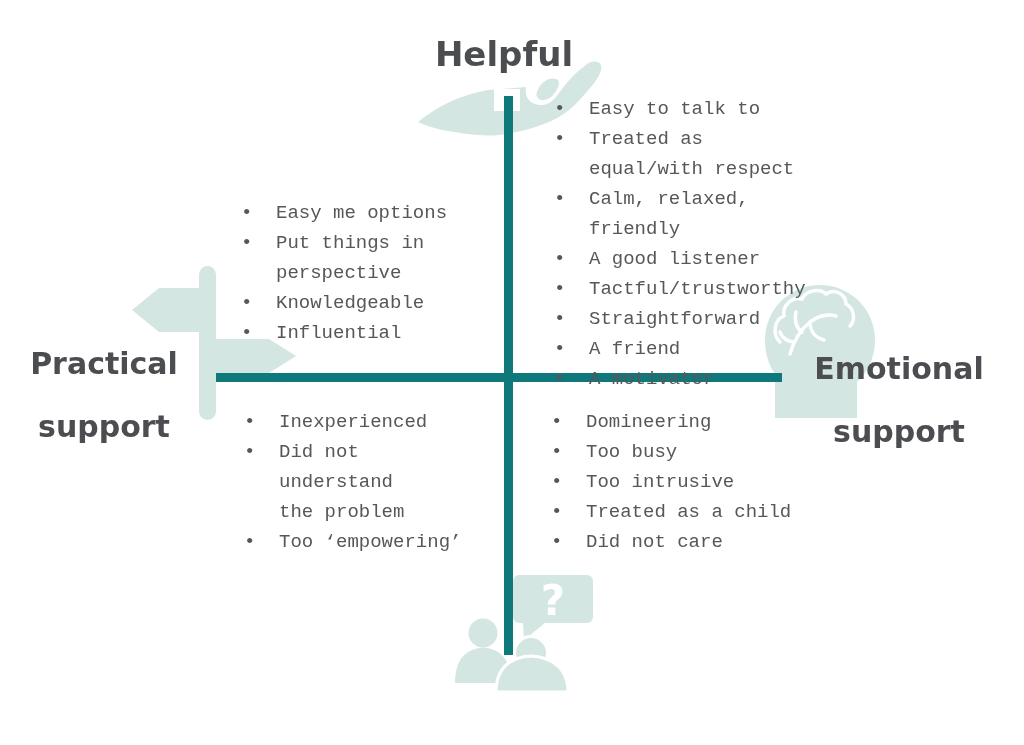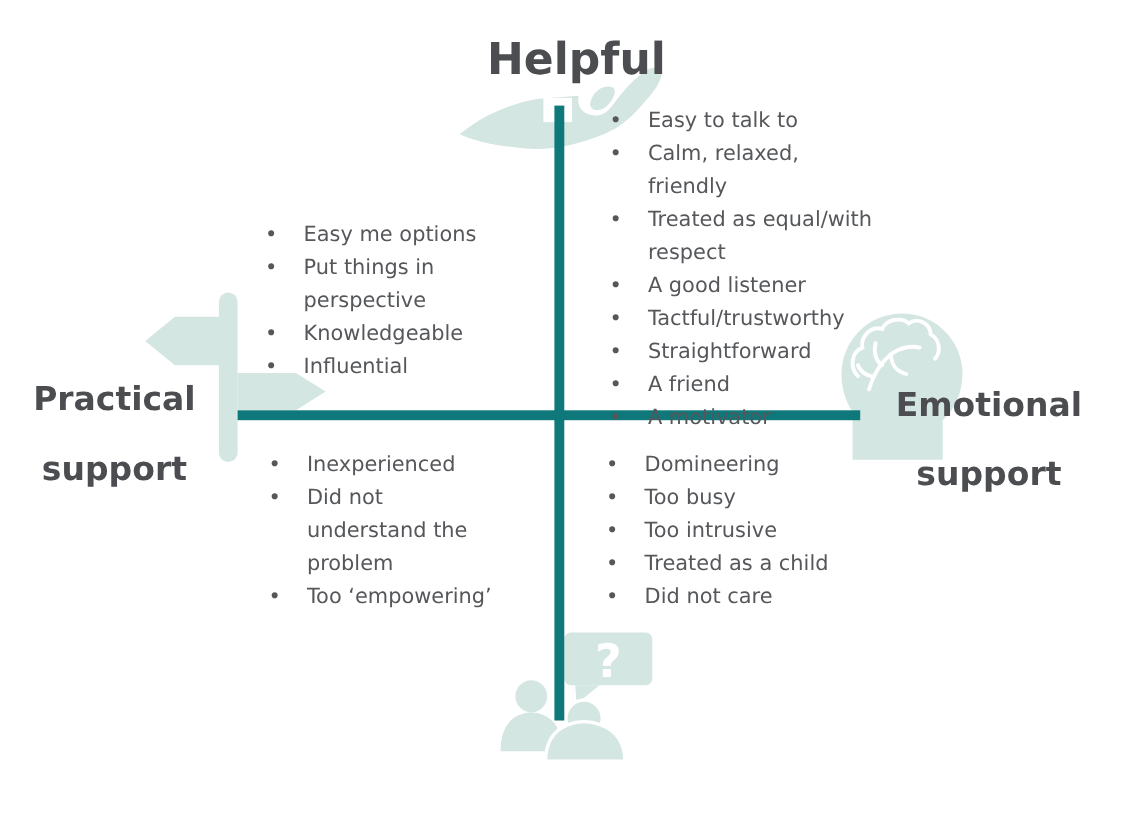--- a/index.html
+++ b/index.html
@@ -15,29 +15,29 @@
   .icon { position:absolute; z-index:1; }
   #icon-hand   { left:408px; top:55px; }
   #icon-signpost { left:125px; top:262px; }
   #icon-head   { left:760px; top:282px; }
   #icon-people { left:450px; top:570px; }
   
   .title {
     position:absolute; z-index:4; font-weight:bold;
     color:var(--title,#4B4D50); text-align:center;
   }
-  #title-top    { left:392px; top:33px;  width:264px; font-size:40px; line-height:42px;text-align:center; }
+  #title-top    { left:372px; top:33px;  width:264px; font-size:34px; line-height:42px;text-align:center; }
   #title-bottom { left:376px; top:678px; width:264px; font-size:34px; line-height:42px; }
   #title-left   { left:2px;   top:324px; width:204px; font-size:30px; line-height:47px; }
   #title-right  { left:792px; top:329px; width:214px; font-size:30px; line-height:47px; }
   .title .tline { display:block;margin-top:16px; }
   
   .quad {
     position:absolute; z-index:4; margin:0; padding:0; list-style:none;
-    font-size:19px; line-height:30px; color:var(--text,#55575A);
+    font-size:19px; line-height:30px; color:var(--text,#55575A);font-family:Liberation Mono, monospace;
   }
   .quad li { position:relative; padding-left:42px; }
   .quad li::before { content:"\2022"; position:absolute; left:7px; top:0; }
   #list-top-left     { left:234px; top:198px; width:230px; }
   #list-top-right    { left:547px; top:94px;  width:252px; }
   #list-bottom-left  { left:237px; top:407px; width:230px; }
   #list-bottom-right { left:544px; top:407px; width:260px; }
   .narrow { max-width:150px; }
   .ifill { fill:var(--icon-fill,#D4E6E2); }
 </style>
@@ -100,22 +100,22 @@
 
   <ul id="list-top-left" class="quad">
     <li>Easy me options</li>
     <li>Put things in perspective</li>
     <li>Knowledgeable</li>
     <li>Influential</li>
   </ul>
 
   <ul id="list-top-right" class="quad">
     <li>Easy to talk to</li>
+    <li>Treated as equal/with respect</li>
     <li>Calm, relaxed, friendly</li>
-    <li>Treated as equal/with respect</li>
     <li>A good listener</li>
     <li>Tactful/trustworthy</li>
     <li>Straightforward</li>
     <li>A friend</li>
     <li>A motivator</li>
   </ul>
 
   <ul id="list-bottom-left" class="quad">
     <li>Inexperienced</li>
     <li class="narrow">Did not understand the problem</li>

